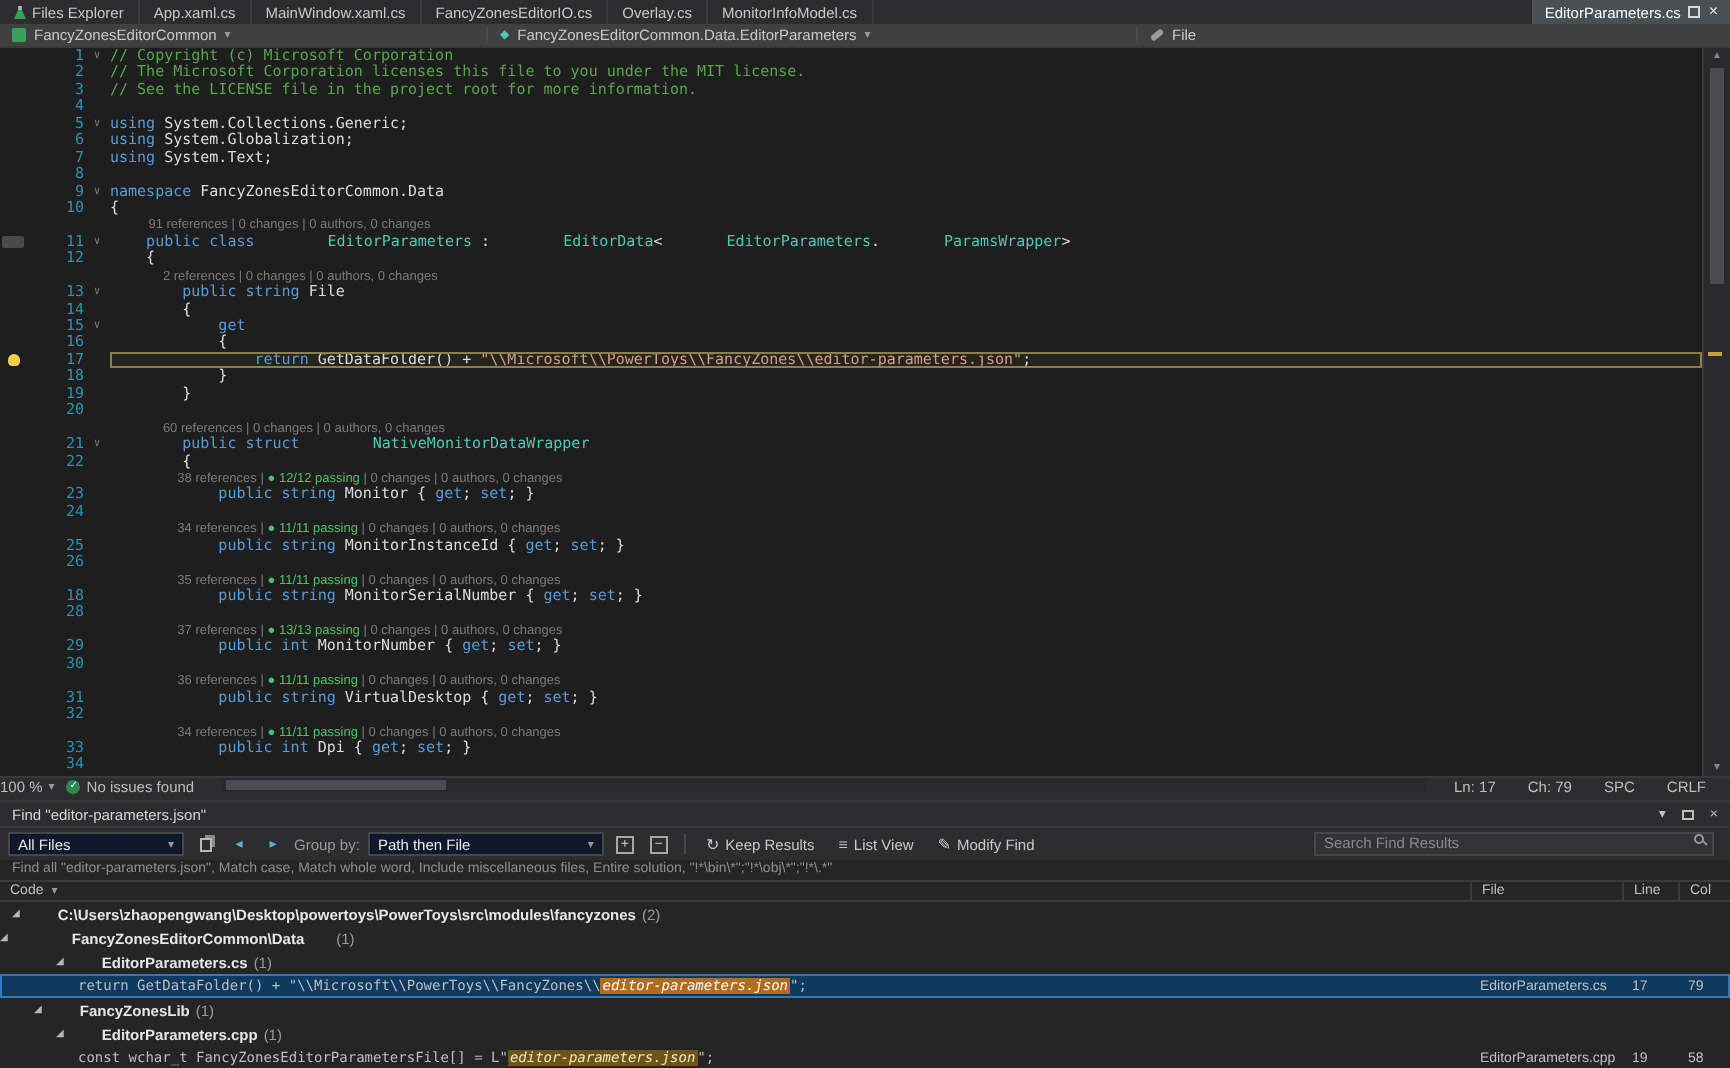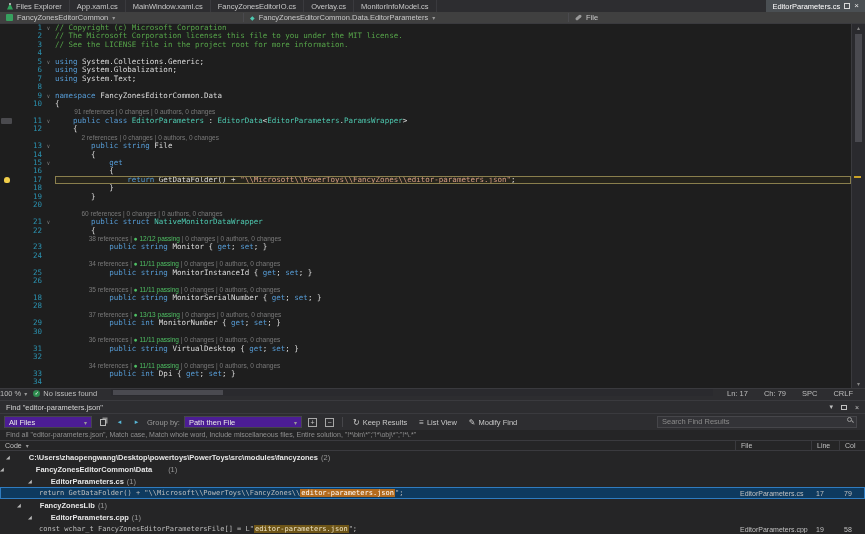--- a/index.html
+++ b/index.html
@@ -35,21 +35,21 @@
   .rows { flex:1; overflow:hidden; }
   .erow { display:flex; height:8.45px; line-height:8.45px; font-family:"DejaVu Sans Mono","Liberation Mono",monospace; font-size:7.5px; }
   .m { width:16px; position:relative; flex:0 0 auto; }
   .ln { width:26px; text-align:right; color:#2b91af; flex:0 0 auto; }
   .fold { width:13px; text-align:center; color:#7a7a7a; font-size:5.5px; flex:0 0 auto; }
   .cl { flex:1; white-space:pre; color:#dcdcdc; }
   .erow.cur .cl { outline:1px solid #8a7f4d; outline-offset:-1px; background:#26241c; }
   .erow.lensrow .cl { padding-left:12px; }
   .tok-c { color:#57a64a; }
   .tok-k { color:#569cd6; }
-  .tok-t { color:#4ec9b0; }
+  .tok-t { color:#4ec9b0;margin-left:32px; }
   .tok-s { color:#d69d85; }
   .tok-p { color:#dcdcdc; }
   .tok-l { color:#7a7a7a; font-size:6.5px; font-family:"Liberation Sans","DejaVu Sans",sans-serif; }
   .tok-g { color:#4fc064; font-size:6.5px; font-family:"Liberation Sans","DejaVu Sans",sans-serif; }
   .bulb { position:absolute; left:4px; top:1px; width:6px; height:6px; background:#f2cf4a; border-radius:50% 50% 35% 35%; }
   .infbadge { position:absolute; left:1px; top:1px; width:11px; height:6px; background:#4a4a4e; border-radius:1px; }
   .vscroll { width:14px; flex:0 0 auto; background:#2a2a2e; border-left:1px solid #3a3a3e; position:relative; }
   .va { position:absolute; left:0; right:0; text-align:center; color:#858585; font-size:6px; line-height:8px; }
   .va.up { top:0; } .va.down { bottom:0; }
   .vthumb { position:absolute; left:3px; right:3px; top:10px; height:108px; background:#4a4a50; }
@@ -65,21 +65,21 @@
   .hthumb { position:absolute; left:2px; top:1px; width:110px; height:5px; background:#4a4a50; }
   .stat-right { display:flex; gap:16px; padding-right:12px; }
 
   
   .fpanel { flex:1; background:#252526; display:flex; flex-direction:column; border-top:1px solid #3a3a3e; }
   .fp-title { height:12px; background:#2d2d30; display:flex; align-items:center; padding:0 6px; font-size:7.5px; color:#d4d4d4; }
   .fp-ticons { margin-left:auto; display:flex; gap:8px; color:#c0c0c0; font-size:7px; align-items:center; }
   .winbox { width:6px; height:5px; border:1px solid #c0c0c0; display:inline-block; }
   .fp-toolbar { height:17px; background:#2d2d30; border-top:1px solid #3a3a3e; display:flex; align-items:center;
                 gap:4px; padding:0 4px; font-size:7.5px; color:#c8c8c8; }
-  .combo { height:12px; background:#4c1d95; border:1px solid #46464a; display:flex; align-items:center;
+  .combo { height:12px; background:#0f172a; border:1px solid #46464a; display:flex; align-items:center;
            justify-content:space-between; padding:0 4px; color:#e8e8e8; }
   .w88 { width:88px; } .w118 { width:118px; }
   .ic { width:13px; height:13px; display:flex; align-items:center; justify-content:center; color:#c8c8c8; }
   .ic-copy { width:6px; height:7px; border:1px solid #b8b8b8; background:#2d2d30; box-shadow:2px -2px 0 -0.5px #8a8a8a; }
   .tri { color:#58b7d8; font-size:7px; }
   .boxic { width:9px; height:9px; border:1px solid #a8a8a8; font-size:7px; line-height:7px; text-align:center; color:#c8c8c8; }
   .sep { width:1px; height:10px; background:#46464a; margin:0 2px; }
   .tbtn { height:13px; display:flex; align-items:center; gap:3px; padding:0 4px; }
   .g { color:#c8c8c8; font-size:8px; }
   .lbl { color:#9a9a9a; }
@@ -96,21 +96,21 @@
   .fch { padding-left:5px; display:flex; align-items:center; gap:4px; height:100%; }
   .fch + .fch { border-left:1px solid #3a3a3e; }
   .fp-rows { flex:1; overflow:hidden; }
   .frow { height:12px; display:grid; grid-template-columns:1fr 76px 28px 26px; align-items:center; font-size:7.5px; color:#d8d8d8; }
   .frow.sel { background:#0e3a5f; outline:1px solid #2f7cc0; outline-offset:-1px; }
   .fc1 { display:flex; align-items:center; white-space:nowrap; overflow:hidden; }
   .exp { font-size:5px; color:#b8b8b8; margin-right:4px; flex:0 0 auto; }
   .glabel { font-weight:bold; color:#e6e6e6;margin-left:15px; }
   .gcount { color:#9a9a9a; margin-left:3px; }
   .mpre { font-family:"DejaVu Sans Mono","Liberation Mono",monospace; font-size:7px; color:#bdbdbd; white-space:pre; }
-  .mhit { font-family:"DejaVu Sans Mono","Liberation Mono",monospace; font-size:7px; background:#6e5517; color:#f0e6c8; padding:0 1px; }
+  .mhit { font-family:"DejaVu Sans Mono","Liberation Mono",monospace; font-size:7px; background:#6e5517; color:#f0e6c8; padding:0 1px;font-style:italic; }
   .frow.sel .mhit { background:#b36b1e; color:#ffffff; }
   .fc2,.fc3,.fc4 { font-size:7px; color:#c0c0c0; padding-left:5px; overflow:hidden; white-space:nowrap; }
 </style>
 </head>
 <body>
 
 <div class="vs">
 
   <div class="tabbar">
     <div class="tabs-left" id="tabs-left">

